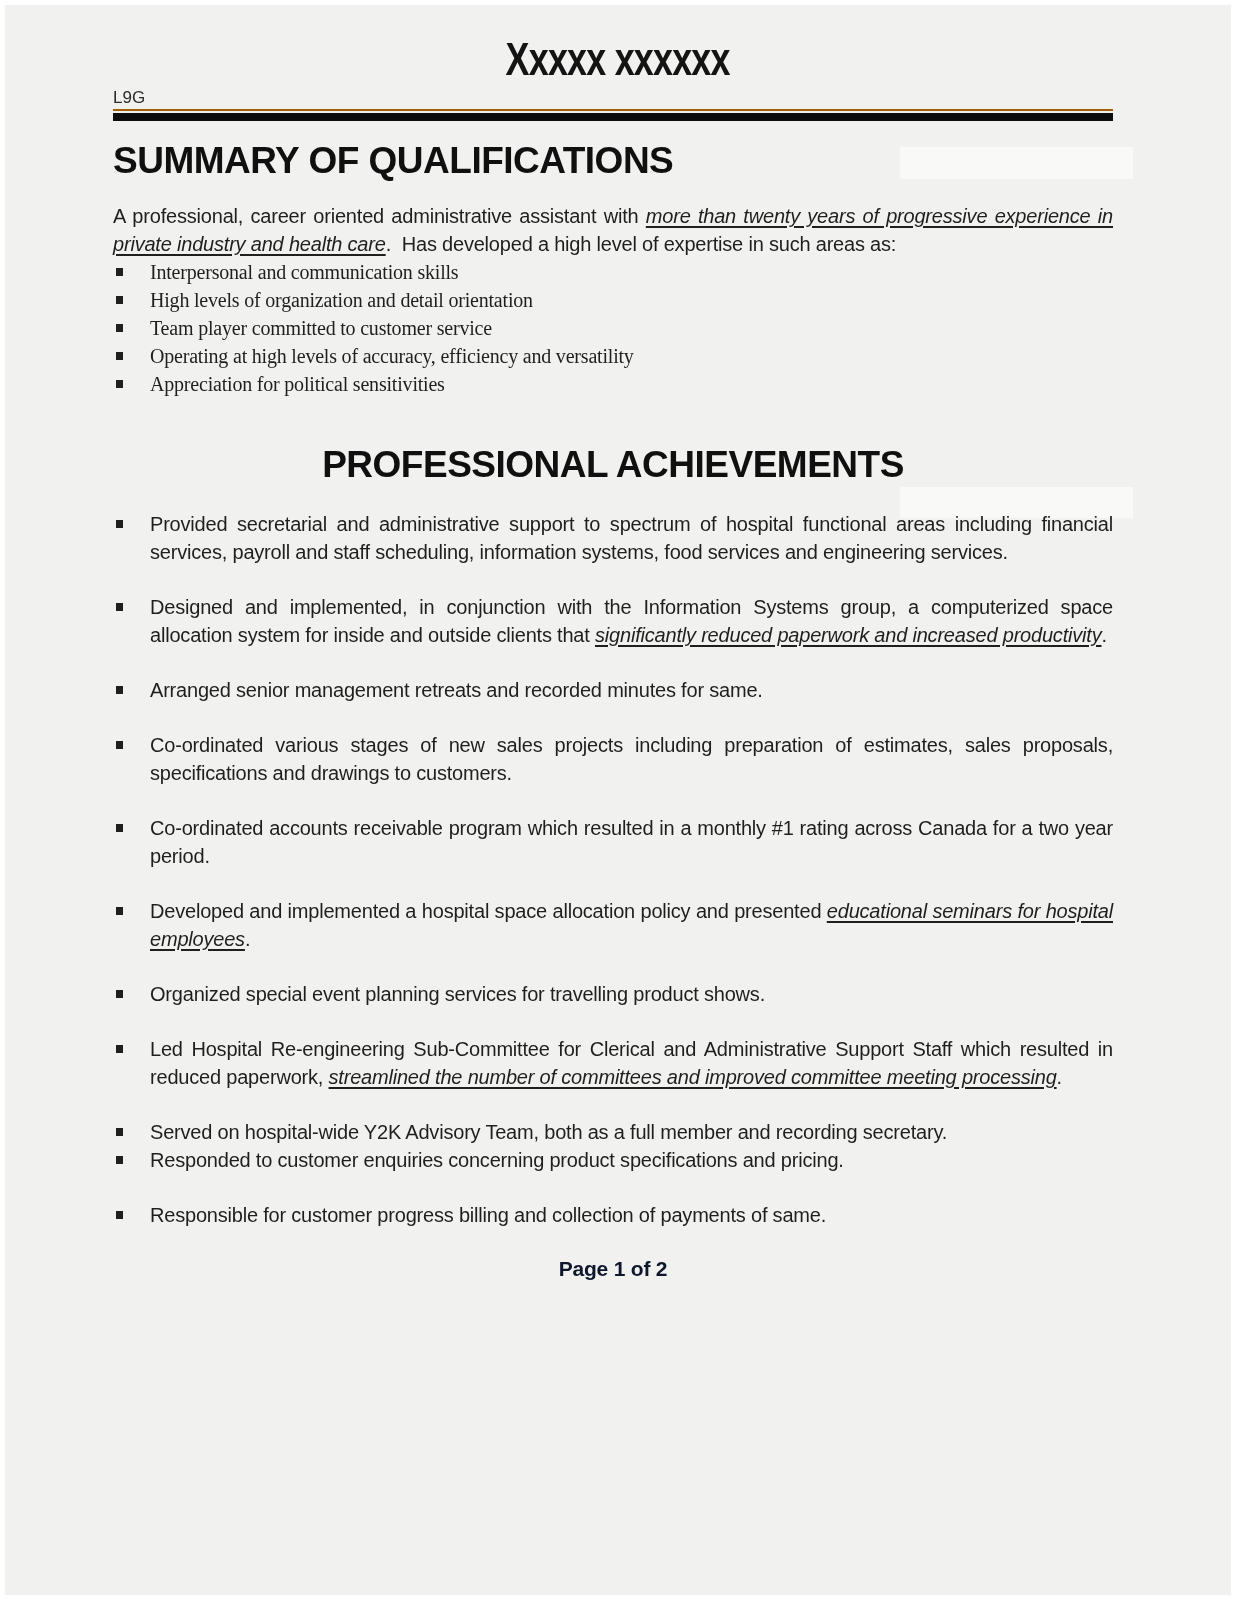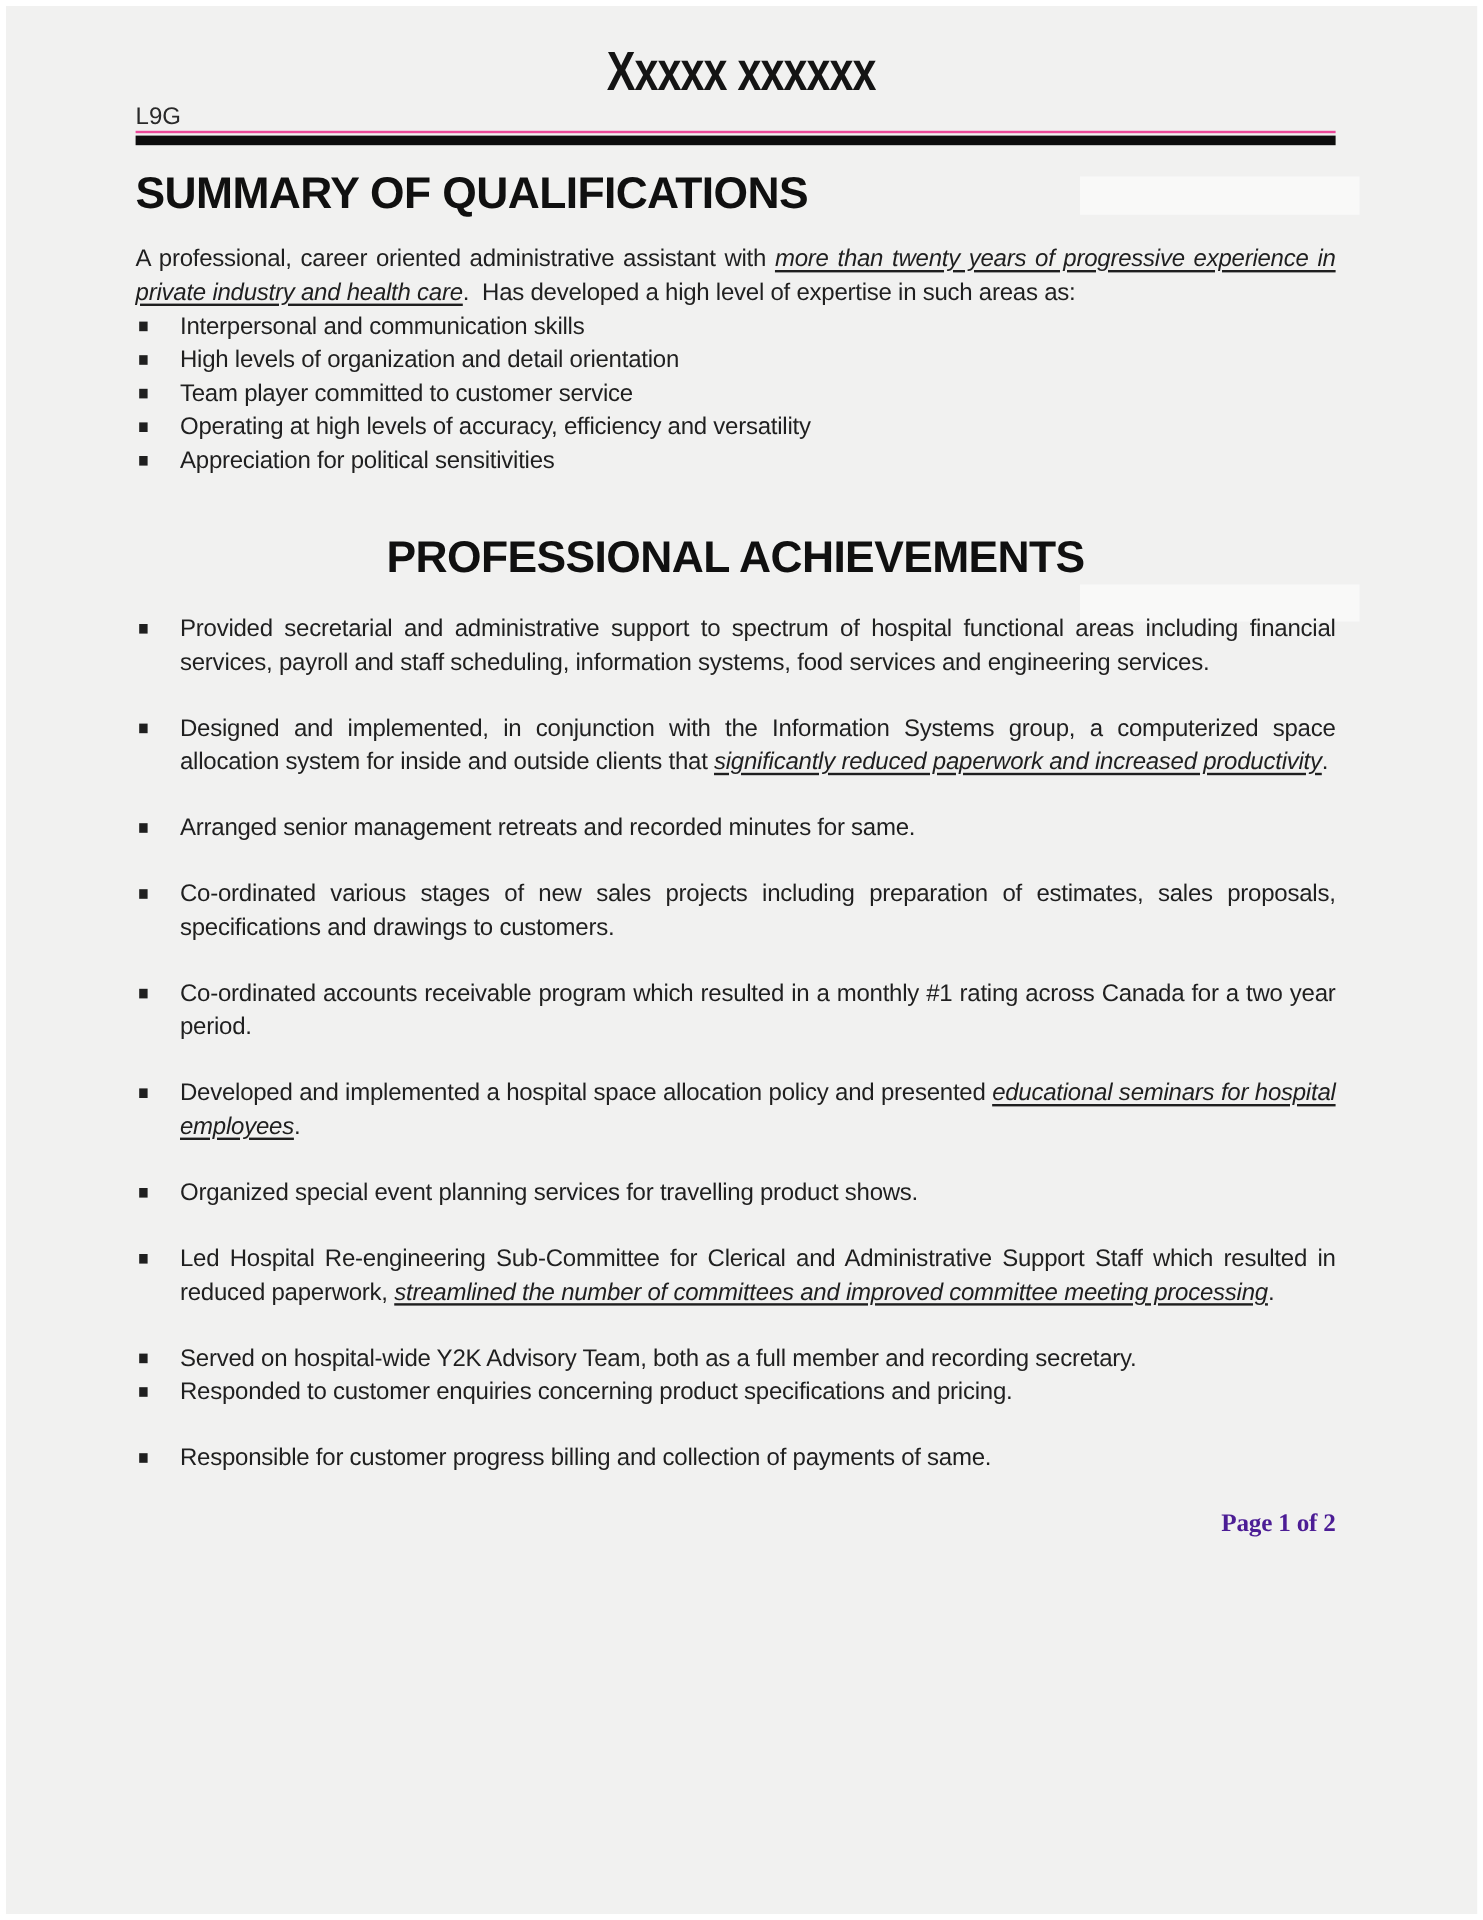--- a/index.html
+++ b/index.html
@@ -6,47 +6,47 @@
     font-family:"Liberation Sans", sans-serif;color:#1f1f1f;}
   .page{position:relative;width:1236px;height:1600px;background:#ffffff;}
   .inner{position:absolute;left:5px;top:5px;right:5px;bottom:5px;background:#f1f1f0;}
   .content{margin:0 118px 0 108px;}
 
   
   h1{margin:31px 0 0 0;text-align:center;font-size:46px;line-height:46px;font-weight:700;color:#141414;}
   .title-inner{display:inline-block;transform:scaleX(0.78);transform-origin:center;letter-spacing:-1px;}
 
   
-  .refline{margin-top:6px;font-size:20px;line-height:19px;letter-spacing:0;color:#2a2a2a;
-    border-bottom:2px solid #ec4899;padding-bottom:2px;}
+  .refline{margin-top:6px;font-size:17px;line-height:19px;letter-spacing:0;color:#2a2a2a;
+    border-bottom:2px solid #a16207;padding-bottom:2px;}
   .thick-rule{height:8px;background:#0d0d0d;margin-top:2px;}
 
   
   h2{font-size:37px;line-height:30px;font-weight:700;letter-spacing:-0.5px;color:#101010;margin:0;}
   .h2-summary{margin-top:25px;}
   .h2-achievements{margin-top:52px;text-align:center;}
 
   
   .body-text{font-size:20px;line-height:28px;letter-spacing:-0.2px;}
   .intro{margin:26px 0 0 0;text-align:justify;}
   .em{font-style:italic;text-decoration:underline;text-decoration-thickness:2px;text-underline-offset:3px;}
 
   
-  .summary-list{list-style:none;margin:0;padding:0;}
+  .summary-list{list-style:none;margin:0;padding:0;font-family:Liberation Serif, serif;}
   .summary-list li{position:relative;padding-left:37px;}
   .sq{position:absolute;left:3px;top:10px;width:7px;height:8px;background:#1f1f1f;}
 
   
   .achievements-list{margin-top:30px;}
   .ach-item{position:relative;padding-left:37px;margin-bottom:27px;}
   .ach-item.tight{margin-bottom:0;}
   .ach-text{text-align:justify;}
 
   
-  .footer{margin-top:16px;text-align:right;font-weight:700;font-size:21px;line-height:26px;letter-spacing:-0.2px;color:#4c1d95;font-family:Liberation Serif, serif;}
+  .footer{margin-top:16px;text-align:center;font-weight:700;font-size:21px;line-height:26px;letter-spacing:-0.2px;color:#0f172a;}
 
   
   .ghost{position:absolute;background:rgba(255,255,255,0.55);}
   .ghost-1{left:895px;top:142px;width:233px;height:32px;}
   .ghost-2{left:895px;top:482px;width:233px;height:31px;}
 </style>
 </head>
 <body>
 
 <div class="page">

